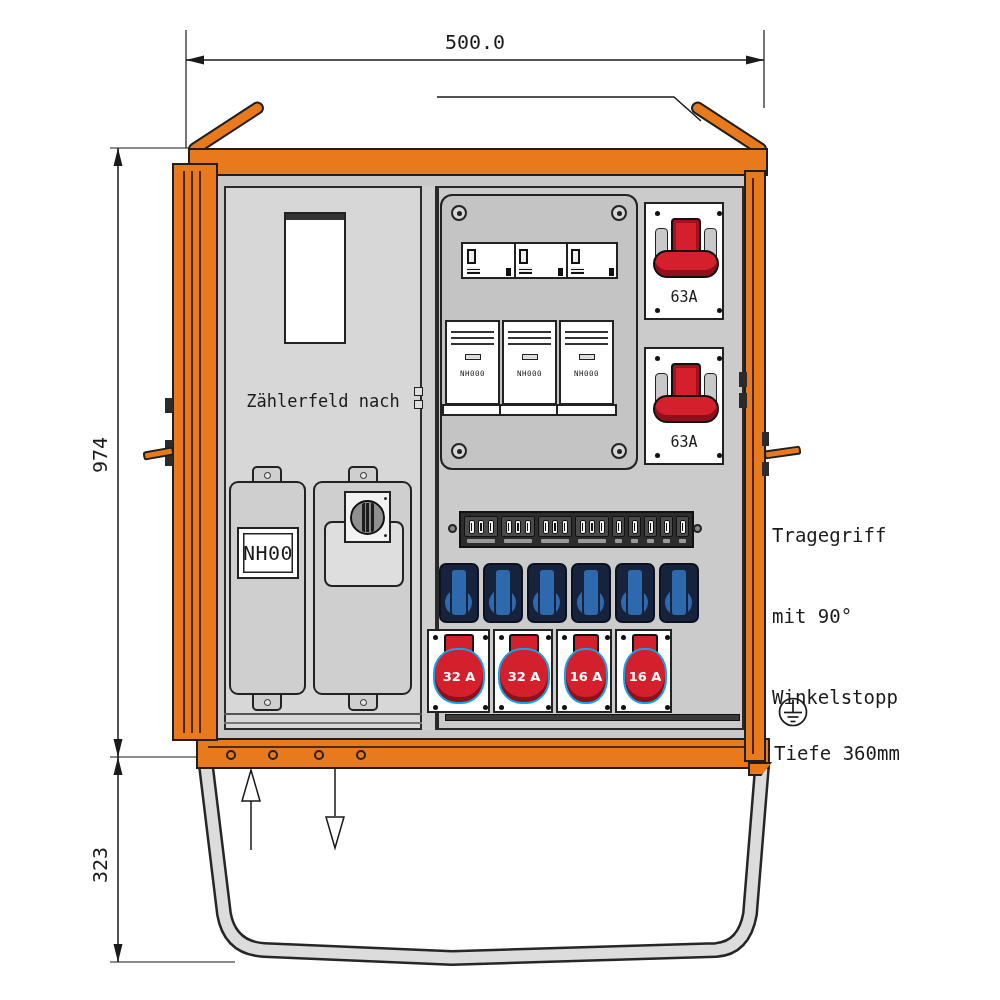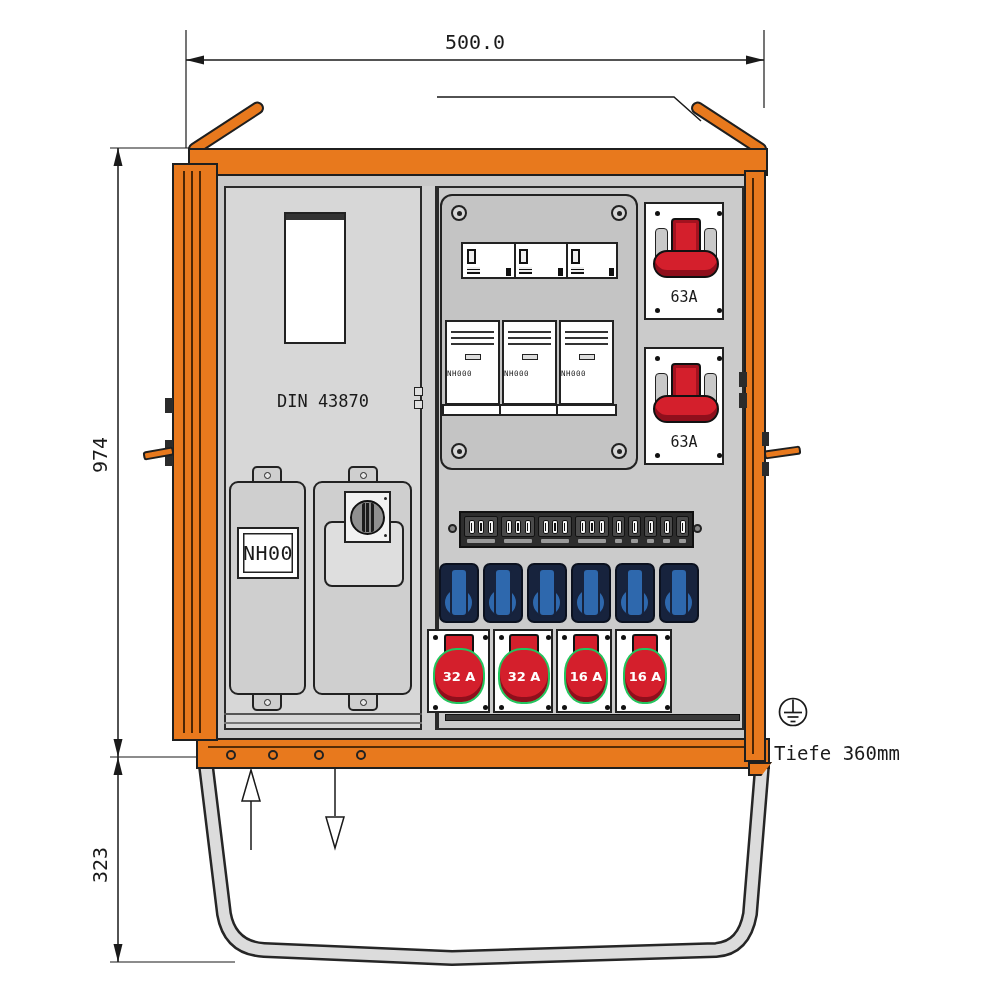--- a/index.html
+++ b/index.html
@@ -11,41 +11,41 @@
   .panel{background:#cfcfcf;border:2px solid #222;box-sizing:border-box;border-radius:9px;}
   .whitebox{background:#fff;border:2px solid #222;box-sizing:border-box;}
   .screw{border-radius:50%;background:#d8d8d8;border:2px solid #222;box-sizing:border-box;}
   .screw::after{content:"";position:absolute;left:50%;top:50%;width:5px;height:5px;margin:-2.5px 0 0 -2.5px;
                 border-radius:50%;background:#222;}
   .tab{background:#cfcfcf;border:2px solid #222;box-sizing:border-box;}
   .tabhole{position:absolute;left:50%;top:50%;width:7px;height:7px;margin:-3.5px 0 0 -3.5px;border-radius:50%;
            background:#e6e6e6;border:1.5px solid #222;box-sizing:border-box;}
   .fuse{position:absolute;background:#fff;border:2px solid #222;box-sizing:border-box;}
   .ridge{position:absolute;left:4px;right:4px;height:1.8px;background:#333;}
-  .fuselabel{position:absolute;left:0;right:0;top:47px;text-align:left;font-size:7.5px;letter-spacing:0.5px;}
+  .fuselabel{position:absolute;left:0;right:0;top:47px;text-align:center;font-size:7.5px;letter-spacing:0.5px;}
   .fslot{position:absolute;left:50%;top:32px;width:16px;height:6px;margin-left:-8px;background:#ddd;
          border:1.5px solid #222;box-sizing:border-box;}
   .mcbrow{position:absolute;display:flex;gap:3px;background:#2d2d2d;border:2px solid #111;padding:3px;
           box-sizing:border-box;z-index:4;}
   .mcbu{display:flex;flex-direction:column;}
   .tgrow{display:flex;gap:2px;justify-content:space-evenly;align-items:center;background:#4a4a4a;
          border:1.5px solid #111;border-radius:2px;padding:2px 2px;box-sizing:border-box;height:21px;}
   .mcb3 .tgrow{width:34px;} .mcb1 .tgrow{width:13px;}
   .tg{width:6px;height:14px;background:#f2f2f2;border:1px solid #111;border-radius:2px;position:relative;box-sizing:border-box;}
   .tg::after{content:"";position:absolute;left:50%;top:2px;bottom:2px;width:1.5px;margin-left:-0.75px;background:#111;}
   .clip{height:4px;background:#9a9a9a;margin:2px 3px 0 3px;border-radius:1px;}
   .schuko{position:absolute;width:40px;height:60px;background:#17233d;border:2px solid #0b111f;
           border-radius:7px;box-sizing:border-box;z-index:4;}
   .schuko .face{position:absolute;left:2px;top:22px;width:31px;height:31px;border-radius:50%;
                 background:#2e68ad;border:2px solid #17233d;box-sizing:border-box;}
   .schuko .lid{position:absolute;left:9px;top:3px;width:18px;height:49px;background:#2e68ad;
                border:2px solid #17233d;border-radius:5px;box-sizing:border-box;}
   .ceeplate{position:absolute;top:629px;height:84px;background:#fff;border:2px solid #222;box-sizing:border-box;z-index:4;}
   .ceelid{position:absolute;top:3px;height:20px;background:#d41f2c;border:2px solid #111;border-radius:3px;box-sizing:border-box;}
-  .ceebody{position:absolute;top:17px;height:56px;background:#d41f2c;border:2px solid #22c55e;border-radius:45%;
+  .ceebody{position:absolute;top:17px;height:56px;background:#d41f2c;border:2px solid #0ea5e9;border-radius:45%;
            box-sizing:border-box;box-shadow:inset 0 -5px 0 #8f0f1c;display:flex;align-items:center;justify-content:center;}
   .ceebody span{color:#fff;font-family:"DejaVu Sans",sans-serif;font-weight:bold;font-size:13px;}
   .dots4{position:absolute;width:5px;height:5px;border-radius:50%;background:#111;}
   .c63plate{position:absolute;left:644px;width:80px;height:118px;background:#fff;border:2px solid #222;
             box-sizing:border-box;z-index:4;}
   .c63wing{position:absolute;top:24px;width:13px;height:38px;background:#c9c9c9;border:1.5px solid #222;
            border-radius:4px;box-sizing:border-box;}
   .c63lid{position:absolute;left:25px;top:14px;width:30px;height:38px;background:#d41f2c;border:2px solid #111;
           border-radius:4px;box-sizing:border-box;box-shadow:inset 0 0 0 3px #a3121f;}
   .c63body{position:absolute;left:7px;top:46px;width:66px;height:28px;background:#d41f2c;border:2px solid #111;
@@ -104,21 +104,21 @@
   <div class="abs orange" style="left:182px;top:122px;width:88px;height:13px;border-radius:8px;transform:rotate(-33deg);z-index:1;"></div>
   <div class="abs orange" style="left:685px;top:122px;width:88px;height:13px;border-radius:8px;transform:rotate(33deg);z-index:1;"></div>
 
   <div class="abs" style="left:216px;top:166px;width:530px;height:576px;background:#c9c9c9;border:2.5px solid #1f1f1f;box-sizing:border-box;z-index:2;"></div>
 
   <div class="abs" style="left:224px;top:186px;width:198px;height:544px;background:#d7d7d7;border:2px solid #2a2a2a;box-sizing:border-box;z-index:3;"></div>
   <div class="abs whitebox" style="left:284px;top:212px;width:62px;height:132px;border-width:2.5px;z-index:4;">
     <div class="abs" style="left:0;right:0;top:0;height:6px;background:#333;"></div>
   </div>
   <div class="cadtext" style="left:224px;top:346px;width:198px;text-align:center;font-size:17px;line-height:22px;">
-    <div>DIN 43870</div>
+    <div>Zählerfeld nach</div>
   </div>
 
   <div class="abs" style="left:420px;top:186px;width:17px;height:544px;background:#d0d0d0;border-left:2px solid #2a2a2a;border-right:2px solid #2a2a2a;box-sizing:border-box;z-index:3;"></div>
   <div class="abs" style="left:414px;top:387px;width:9px;height:9px;background:#e0e0e0;border:1.5px solid #222;box-sizing:border-box;z-index:4;"></div>
   <div class="abs" style="left:414px;top:400px;width:9px;height:9px;background:#e0e0e0;border:1.5px solid #222;box-sizing:border-box;z-index:4;"></div>
 
   <div class="abs tab" style="left:252px;top:466px;width:30px;height:18px;border-radius:5px 5px 0 0;z-index:3;">
       <div class="tabhole"></div>
     </div>
   <div class="abs tab" style="left:252px;top:693px;width:30px;height:18px;border-radius:0 0 5px 5px;z-index:3;">
@@ -364,15 +364,20 @@
     <div class="abs" style="left:116px;top:10px;width:10px;height:10px;border-radius:50%;border:2px solid #222;box-sizing:border-box;"></div>
     <div class="abs" style="left:158px;top:10px;width:10px;height:10px;border-radius:50%;border:2px solid #222;box-sizing:border-box;"></div>
   </div>
   <div class="abs orange" style="left:748px;top:762px;width:24px;height:14px;border-width:2px;clip-path:polygon(0 0,100% 0,55% 100%,0 100%);z-index:3;"></div>
 
   <div class="cadtext" style="left:410px;top:30px;width:130px;text-align:center;font-size:20px;">500.0</div>
   <div class="cadtext" style="left:70px;top:435px;width:60px;height:40px;display:flex;align-items:center;justify-content:center;
               transform:rotate(-90deg);font-size:20px;">974</div>
   <div class="cadtext" style="left:70px;top:845px;width:60px;height:40px;display:flex;align-items:center;justify-content:center;
               transform:rotate(-90deg);font-size:20px;">323</div>
+  <div class="cadtext" style="left:772px;top:468px;font-size:19px;line-height:27px;">
+    <div>Tragegriff</div>
+    <div>mit 90°</div>
+    <div>Winkelstopp</div>
+  </div>
   <div class="cadtext" style="left:774px;top:742px;font-size:19px;">Tiefe 360mm</div>
 
 </div>
 
 </body></html>

